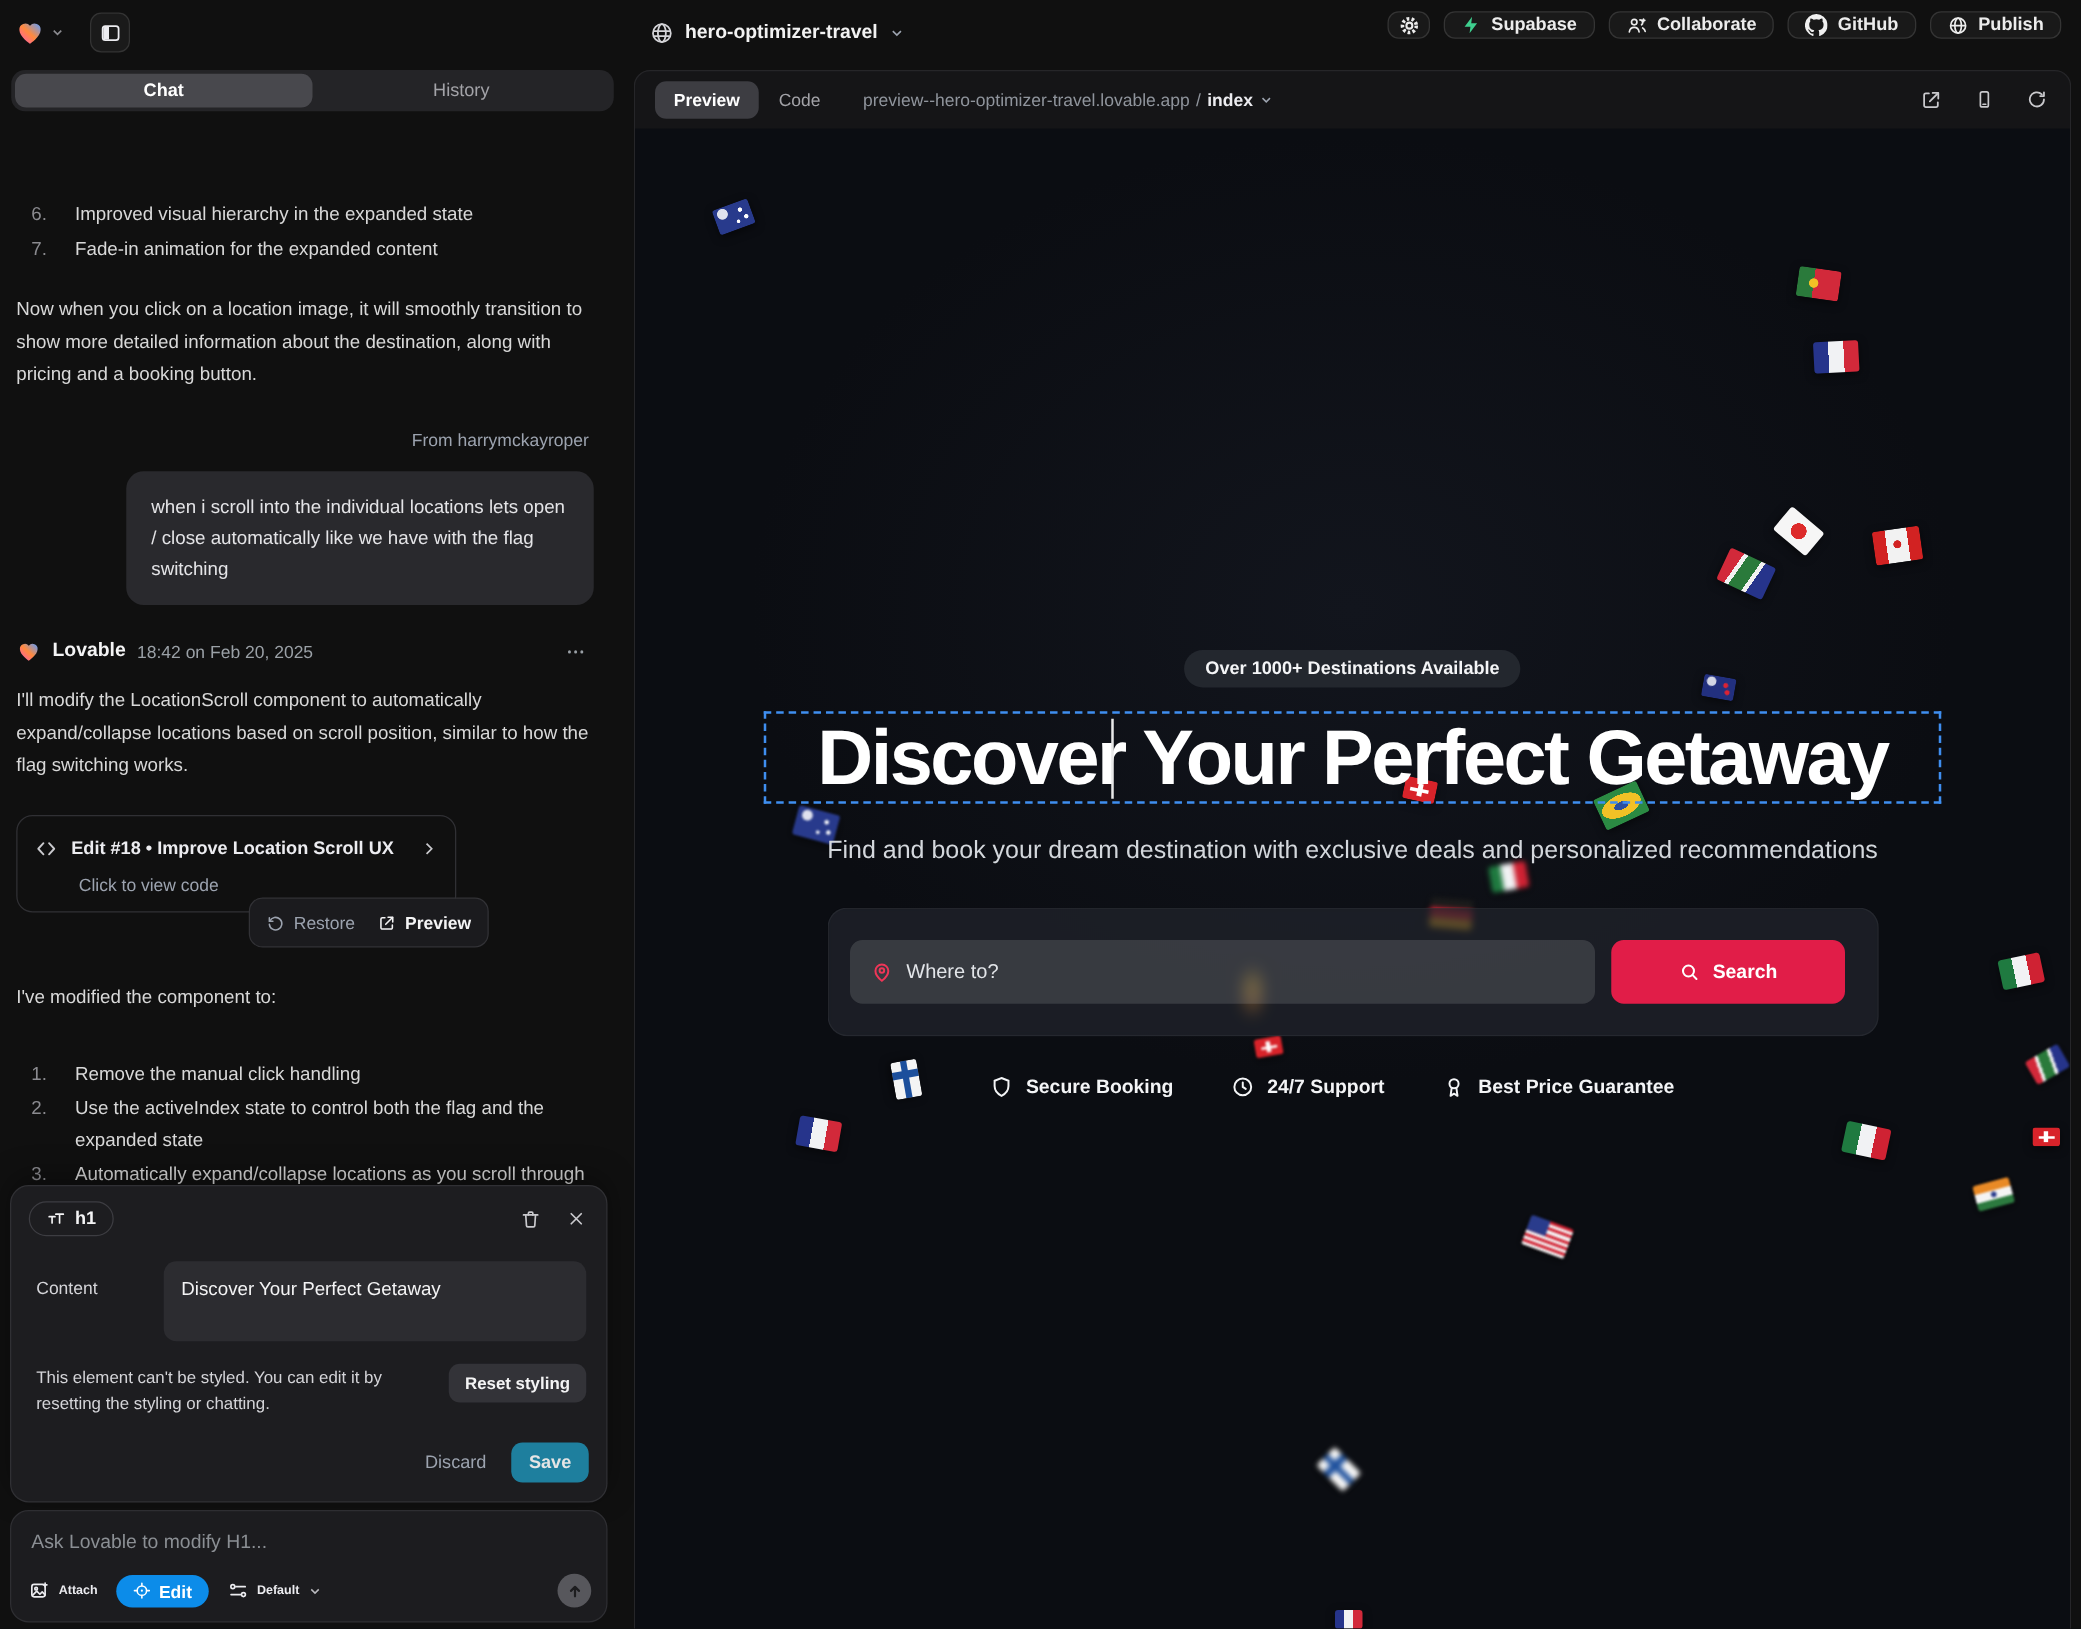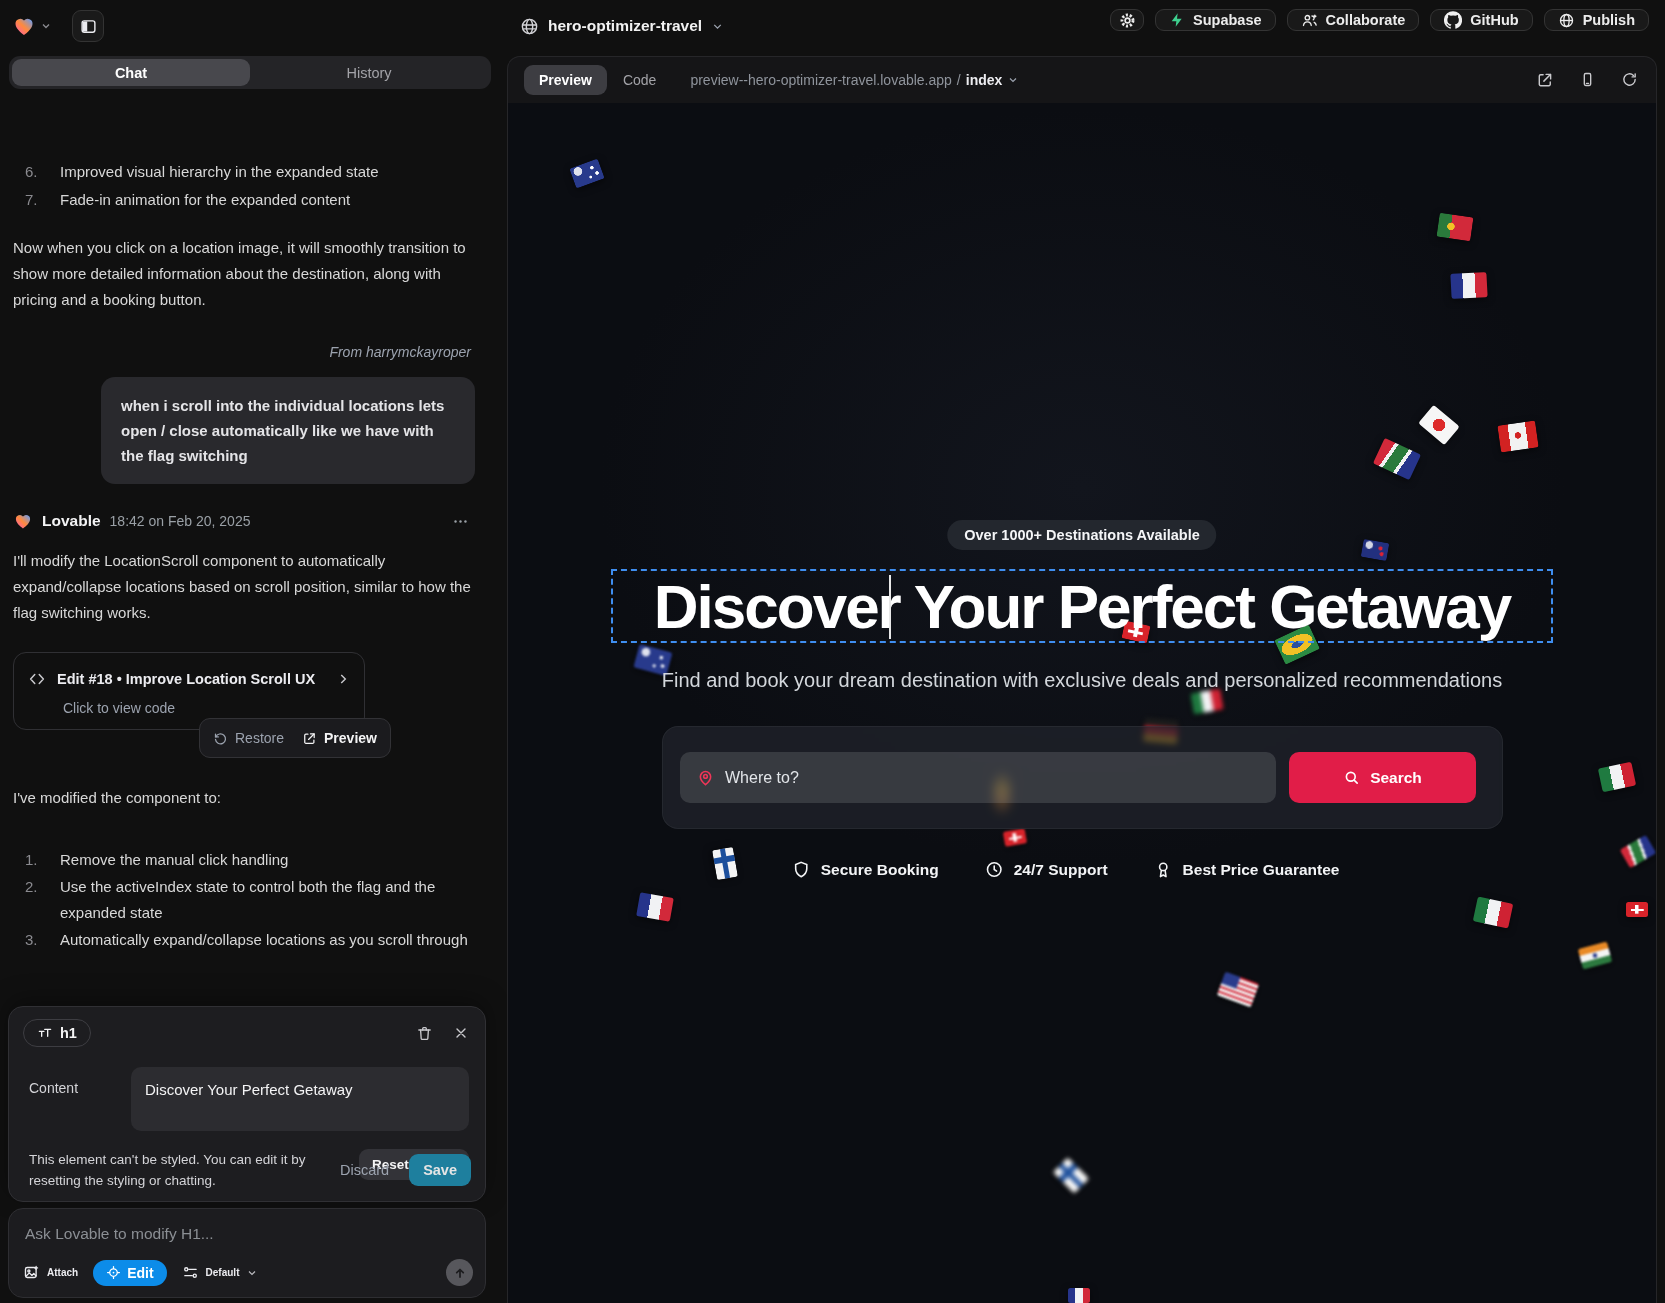--- a/index.html
+++ b/index.html
@@ -21,41 +21,41 @@
   
   .sidebar { position:absolute; top:52px; left:0; width:501px; bottom:0; }
   .tabs { margin:4px 10px 0 9px; background:#242427; border-radius:11px; padding:3px; display:flex; height:33px; }
   .tab { flex:1; border-radius:9px; display:flex; align-items:center; justify-content:center; font-size:14.5px; color:#a3a3a8; cursor:pointer; }
   .tab.active { background:#48484d; color:#fff; font-weight:bold; }
   .chat { position:absolute; top:92px; left:0; right:0; bottom:355px; overflow:hidden; padding:15px 26px 0 13px; font-size:15px; line-height:26px; color:#d8d8d8; }
   .olist .li { display:flex; margin-bottom:2px; }
   .olist .num { width:22px; flex:0 0 22px; color:#8b8b90; text-align:left; padding-left:12px; box-sizing:content-box; }
   .olist .li-text { padding-left:13px; }
   .para { margin-top:22px; }
-  .from-label { margin-top:26px; text-align:right; font-size:14px; color:#9ca3af; padding-right:4px;font-style:italic; }
-  .bubble { margin-left:88px; margin-top:12px; background:#29292d; border-radius:14px; padding:16px 20px; line-height:25px; color:#e4e4e7;font-weight:bold; }
+  .from-label { margin-top:26px; text-align:right; font-size:14px; color:#9ca3af; padding-right:4px; }
+  .bubble { margin-left:88px; margin-top:12px; background:#29292d; border-radius:14px; padding:16px 20px; line-height:25px; color:#e4e4e7; }
   .asst-row { margin-top:24px; display:flex; align-items:center; gap:9px; }
   .asst-name { font-weight:bold; color:#f4f4f5; font-size:15.5px; }
   .asst-time { color:#9aa0a6; font-size:14px;text-align:right; }
   .more-dots { margin-left:auto; margin-right:6px; color:#9aa0a6; }
   .para2 { margin-top:14px; }
   .edit-card { margin-top:26px; width:352px; border:1px solid #303034; border-radius:13px; padding:13px 14px 12px; }
   .edit-card-row { display:flex; align-items:center; gap:11px; }
   .edit-card-title { font-size:14.5px; font-weight:bold; color:#ececf0; flex:1; }
   .edit-card-sub { margin-left:35px; margin-top:7px; font-size:14px; color:#9ca3af; line-height:18px; }
   .restore-pill { position:relative; margin:-12px 0 0 186px; width:fit-content; background:#1b1b1e; border:1px solid #323236; border-radius:11px; padding:6px 13px; display:flex; align-items:center; gap:18px; z-index:2; }
   .pill-item { display:flex; align-items:center; gap:7px; font-size:14px; cursor:pointer; }
   .pill-item.dim { color:#9ca3af; }
   .pill-item.lit { color:#f4f4f5; font-weight:bold; }
   .para3 { margin-top:27px; }
   .olist.bottom { margin-top:36px; }
   .olist.bottom .li { margin-bottom:1px; }
 
   
-  .element-panel { position:absolute; left:8px; width:478px; bottom:101px; height:196px; background:#1d1d20; border:1px solid #303034; border-radius:15px; box-shadow:0 -6px 24px rgba(0,0,0,.35); }
+  .element-panel { position:absolute; left:8px; width:478px; bottom:101px; height:254px; background:#1d1d20; border:1px solid #303034; border-radius:15px; box-shadow:0 -6px 24px rgba(0,0,0,.35); }
   .ep-header { display:flex; align-items:center; padding:12px 16px 0 14px; }
   .tag-pill { border:1px solid #3d3d42; border-radius:999px; padding:5px 13px; display:flex; align-items:center; gap:7px; color:#f4f4f5; font-size:14.5px; font-weight:bold; }
   .ep-icons { margin-left:auto; display:flex; gap:20px; color:#c9c9cd; }
   .ep-content { display:flex; padding:20px 16px 0 20px; }
   .ep-label { width:102px; font-size:14px; color:#d4d4d8; padding-top:13px; }
   .ep-textarea { flex:1; background:#2c2c30; border-radius:10px; padding:12px 14px; min-height:64px; font-size:15px; color:#f4f4f5; line-height:21px; }
   .ep-note-row { display:flex; padding:18px 16px 0 20px; }
   .ep-note { width:302px; font-size:13.5px; line-height:21px; color:#d4d4d8; }
   .reset-btn { margin-left:auto; align-self:flex-start; background:#333338; border-radius:9px; padding:8px 13px; font-size:13.5px; font-weight:bold; color:#f4f4f5; cursor:pointer; }
   .ep-actions { position:absolute; right:14px; bottom:15px; display:flex; align-items:center; gap:20px; }

